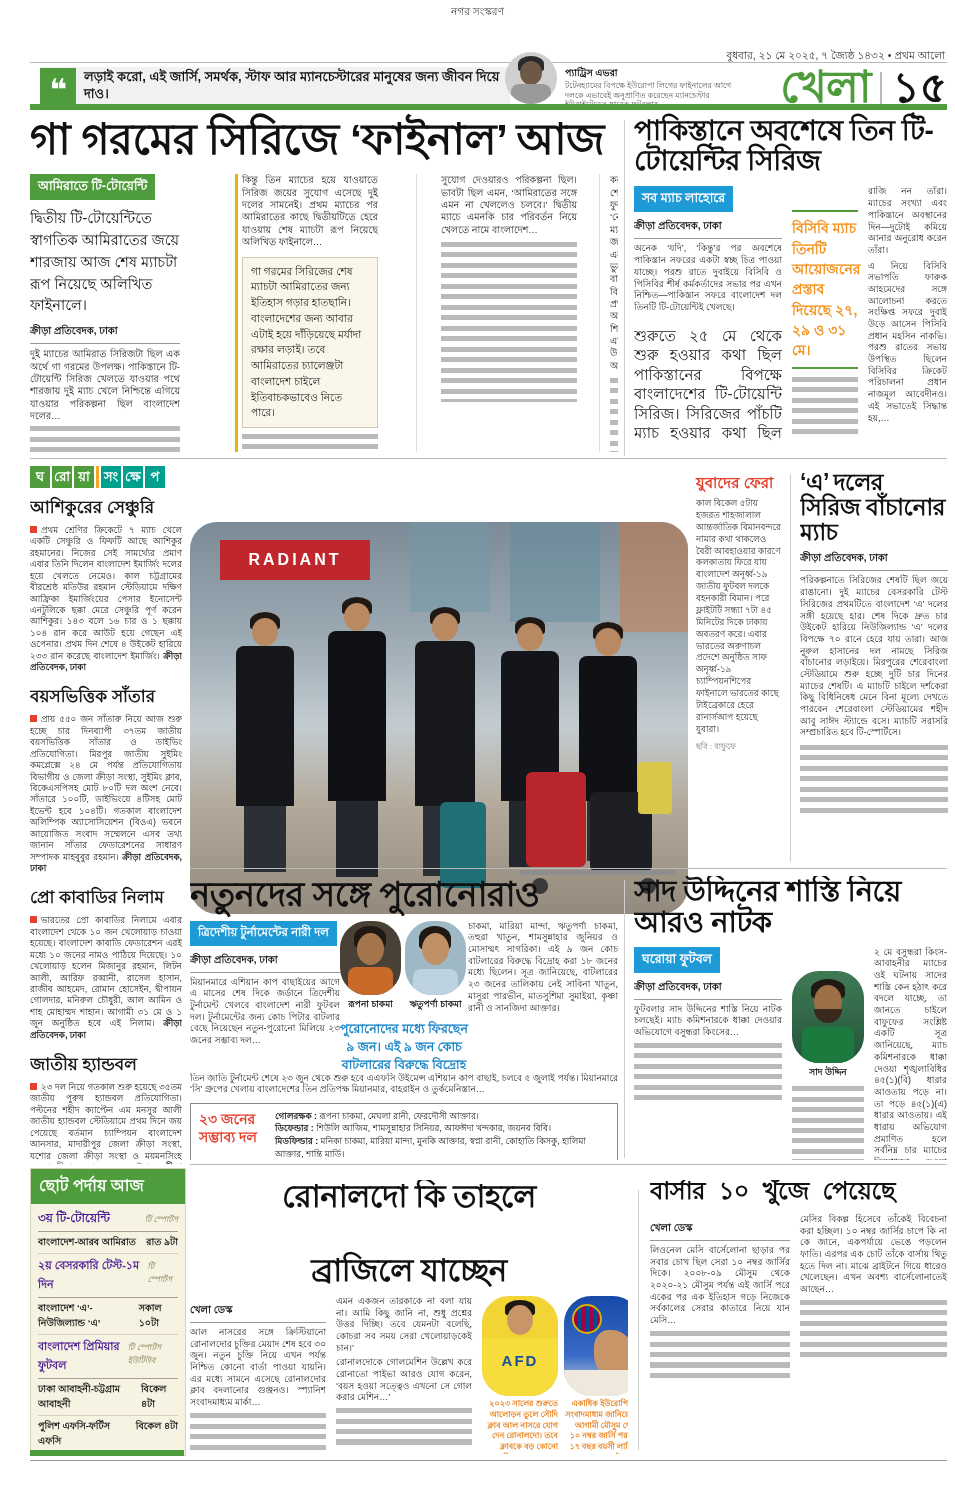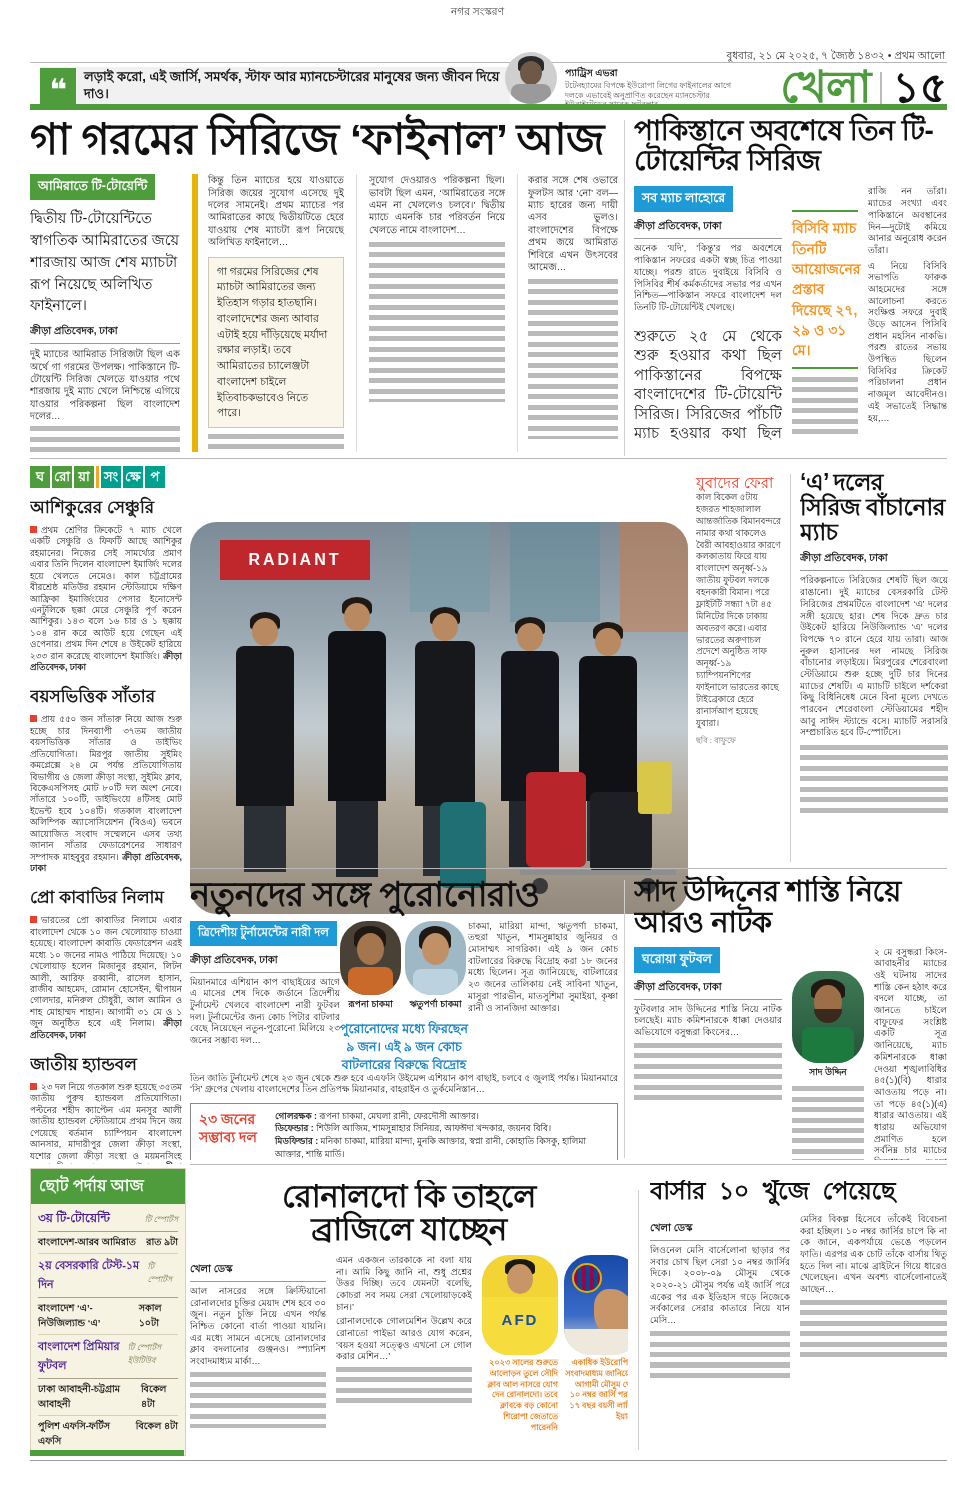--- a/index.html
+++ b/index.html
@@ -60,34 +60,34 @@
 
 <div class="abs" style="right:8px;top:54px;display:flex;align-items:center;gap:10px;">
   <span style="font-size:44px;font-weight:bold;color:#4e9c3c;letter-spacing:-1px;">খেলা</span>
   <span style="width:2px;height:38px;background:#bbb;display:inline-block;"></span>
   <span style="font-size:42px;font-weight:bold;color:#111;">১৫</span>
 </div>
 <div class="abs greenbar" style="left:30px;top:104px;width:917px;height:6px;"></div>
 
 <div class="abs" style="left:30px;top:116px;width:588px;">
   <h1 class="headline" style="font-size:43px;">গা গরমের সিরিজে ‘ফাইনাল’ আজ</h1>
-  <div style="display:flex;gap:12px;margin-top:12px;height:278px;overflow:hidden;">
+  <div style="display:flex;gap:22px;margin-top:12px;height:278px;overflow:hidden;">
     <div style="width:150px;flex:0 0 150px;">
       <span class="kicker green">আমিরাতে টি-টোয়েন্টি</span>
       <div class="standfirst">দ্বিতীয় টি-টোয়েন্টিতে স্বাগতিক আমিরাতের জয়ে শারজায় আজ শেষ ম্যাচটা রূপ নিয়েছে অলিখিত ফাইনালে।</div>
       <div class="byline"><b>ক্রীড়া প্রতিবেদক, ঢাকা</b></div>
       <div class="body-txt">দুই ম্যাচের আমিরাত সিরিজটা ছিল এক অর্থে গা গরমের উপলক্ষ। পাকিস্তানে টি-টোয়েন্টি সিরিজ খেলতে যাওয়ার পথে শারজায় দুই ম্যাচ খেলে নিশ্চিন্তে এগিয়ে যাওয়ার পরিকল্পনা ছিল বাংলাদেশ দলের…</div>
       <div class="greek" style="height:40px;margin-top:4px;"></div>
     </div>
-    <div style="width:136px;flex:0 0 136px;border-left:6px solid #eab308;padding-left:10px;">
+    <div style="width:136px;flex:0 0 136px;border-left:3px solid #eab308;padding-left:4px;margin-left:33px;">
       <div class="body-txt">কিন্তু তিন ম্যাচের হয়ে যাওয়াতে সিরিজ জয়ের সুযোগ এসেছে দুই দলের সামনেই। প্রথম ম্যাচের পর আমিরাতের কাছে দ্বিতীয়টিতে হেরে যাওয়ায় শেষ ম্যাচটা রূপ নিয়েছে অলিখিত ফাইনালে…</div>
       <div class="boxed-note" style="margin-top:8px;">গা গরমের সিরিজের শেষ ম্যাচটা আমিরাতের জন্য ইতিহাস গড়ার হাতছানি। বাংলাদেশের জন্য আবার এটাই হয়ে দাঁড়িয়েছে মর্যাদা রক্ষার লড়াই। তবে আমিরাতের চ্যালেঞ্জটা বাংলাদেশ চাইলে ইতিবাচকভাবেও নিতে পারে।</div>
       <div class="greek" style="height:28px;margin-top:6px;"></div>
     </div>
-    <div style="width:136px;flex:0 0 136px;border-left:1px solid #ddd;padding-left:12px;">
+    <div style="width:136px;flex:0 0 136px;border-left:1px solid #ddd;padding-left:24px;margin-left:16px;">
       <div class="body-txt">সুযোগ দেওয়ারও পরিকল্পনা ছিল। ভাবটা ছিল এমন, ‘আমিরাতের সঙ্গে এমন না খেললেও চলবে।’ দ্বিতীয় ম্যাচে এমনকি চার পরিবর্তন নিয়ে খেলতে নামে বাংলাদেশ…</div>
       <div class="greek" style="height:160px;margin-top:6px;"></div>
     </div>
     <div style="flex:1;border-left:1px solid #ddd;padding-left:10px;">
       <div class="body-txt">করার সঙ্গে শেষ ওভারে ফুলটস আর ‘নো’ বল—ম্যাচ হারের জন্য দায়ী এসব ভুলও। বাংলাদেশের বিপক্ষে প্রথম জয়ে আমিরাত শিবিরে এখন উৎসবের আমেজ…</div>
       <div class="greek" style="height:160px;margin-top:6px;"></div>
     </div>
   </div>
 </div>
 
@@ -183,21 +183,21 @@
     <div class="abs" style="left:70px;top:30px;width:62px;height:80px;background:#1d1f24;border-radius:6px;"></div>
     <div class="abs" style="left:118px;top:0;width:34px;height:52px;background:#d9c74a;border-radius:4px;"></div>
     <div class="abs" style="left:0;top:108px;width:156px;height:5px;background:#8e8e8e;"></div>
     <div class="abs" style="left:12px;top:116px;width:16px;height:16px;border-radius:50%;background:#3a3a3a;"></div>
     <div class="abs" style="left:120px;top:116px;width:16px;height:16px;border-radius:50%;background:#3a3a3a;"></div>
   </div>
   <div class="abs" style="left:250px;top:280px;width:46px;height:86px;background:#1f6f74;border-radius:6px;"></div>
 </div>
 
 <div class="abs" style="left:696px;top:474px;width:86px;">
-  <div style="color:#e6402e;font-weight:normal;font-size:15px;line-height:1.2;">যুবাদের ফেরা</div>
+  <div style="color:#e6402e;font-weight:bold;font-size:15px;line-height:1.2;margin-bottom:6px;">যুবাদের ফেরা</div>
   <div class="caption-sm" style="font-size:8.8px;line-height:1.35;">কাল বিকেল ৫টায় হজরত শাহজালাল আন্তর্জাতিক বিমানবন্দরে নামার কথা থাকলেও বৈরী আবহাওয়ার কারণে কলকাতায় ফিরে যায় বাংলাদেশ অনূর্ধ্ব-১৯ জাতীয় ফুটবল দলকে বহনকারী বিমান। পরে ফ্লাইটটি সন্ধ্যা ৭টা ৪৫ মিনিটের দিকে ঢাকায় অবতরণ করে। এবার ভারতের অরুণাচল প্রদেশে অনুষ্ঠিত সাফ অনূর্ধ্ব-১৯ চ্যাম্পিয়নশিপের ফাইনালে ভারতের কাছে টাইব্রেকারে হেরে রানার্সআপ হয়েছে যুবারা।</div>
   <div style="font-size:8px;color:#777;margin-top:4px;">ছবি : বাফুফে</div>
 </div>
 
 <div class="vrule" style="left:790px;top:474px;height:388px;"></div>
 
 <div class="abs" style="left:800px;top:470px;width:148px;height:392px;overflow:hidden;">
   <h3 class="headline" style="font-size:23px;">‘এ’ দলের সিরিজ বাঁচানোর ম্যাচ</h3>
   <div class="byline"><b>ক্রীড়া প্রতিবেদক, ঢাকা</b></div>
   <div class="body-txt" style="font-size:9px;">পরিকল্পনাতে সিরিজের শেষটি ছিল জয়ে রাঙানো। দুই ম্যাচের বেসরকারি টেস্ট সিরিজের প্রথমটিতে বাংলাদেশ ‘এ’ দলের সঙ্গী হয়েছে হার। শেষ দিকে দ্রুত চার উইকেট হারিয়ে নিউজিল্যান্ড ‘এ’ দলের বিপক্ষে ৭০ রানে হেরে যায় তারা। আজ নুরুল হাসানের দল নামছে সিরিজ বাঁচানোর লড়াইয়ে। মিরপুরের শেরেবাংলা স্টেডিয়ামে শুরু হচ্ছে দুটি চার দিনের ম্যাচের শেষটি। এ ম্যাচটি চাইলে দর্শকেরা কিছু বিধিনিষেধ মেনে বিনা মূল্যে দেখতে পারবেন শেরেবাংলা স্টেডিয়ামের শহীদ আবু সাঈদ স্ট্যান্ডে বসে। ম্যাচটি সরাসরি সম্প্রচারিত হবে টি-স্পোর্টসে।</div>
@@ -320,21 +320,21 @@
         </div>
     </div>
 
   </div>
   <div class="greenbar" style="position:absolute;left:-1px;bottom:-1px;width:154px;height:6px;"></div>
 </div>
 
 <div class="abs" style="left:190px;top:1180px;width:438px;height:274px;overflow:hidden;">
   <h2 class="headline" style="font-size:31px;text-align:center;">
     <span style="display:block;">রোনালদো কি তাহলে</span>
-    <span style="display:block;">ব্রাজিলে যাচ্ছেন</span>
+    <span style="display:block;margin-top:41px;">ব্রাজিলে যাচ্ছেন</span>
   </h2>
   <div style="display:flex;gap:10px;margin-top:8px;">
     <div style="width:136px;flex:0 0 136px;">
       <div class="byline"><b>খেলা ডেস্ক</b></div>
       <div class="body-txt" style="font-size:9px;">আল নাসরের সঙ্গে ক্রিস্টিয়ানো রোনালদোর চুক্তির মেয়াদ শেষ হবে ৩০ জুন। নতুন চুক্তি নিয়ে এখন পর্যন্ত নিশ্চিত কোনো বার্তা পাওয়া যায়নি। এর মধ্যে সামনে এসেছে রোনালদোর ক্লাব বদলানোর গুঞ্জনও। স্প্যানিশ সংবাদমাধ্যম মার্কা…</div>
       <div class="greek" style="height:56px;margin-top:4px;"></div>
     </div>
     <div style="width:136px;flex:0 0 136px;">
       <div class="body-txt" style="font-size:9px;">এমন একজন তারকাকে না বলা যায় না। আমি কিছু জানি না, শুধু প্রশ্নের উত্তর দিচ্ছি। তবে যেমনটা বলেছি, কোচরা সব সময় সেরা খেলোয়াড়কেই চান।’</div>
       <div class="body-txt" style="font-size:9px;margin-top:3px;">রোনালদোকে গোলমেশিন উল্লেখ করে রোনাতো পাইভা আরও যোগ করেন, ‘বয়স হওয়া সত্ত্বেও এখনো সে গোল করার মেশিন…’</div>

